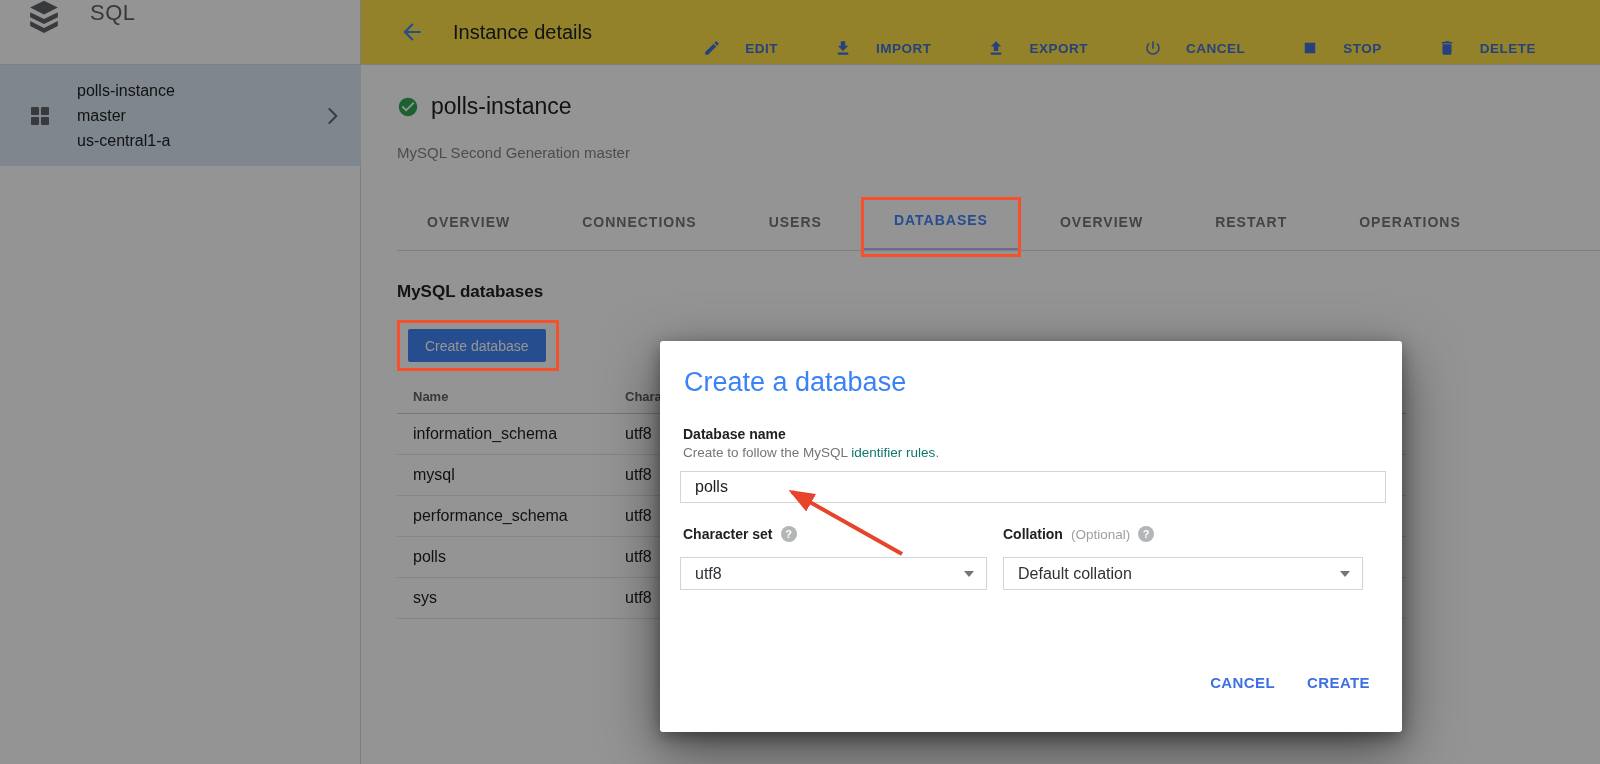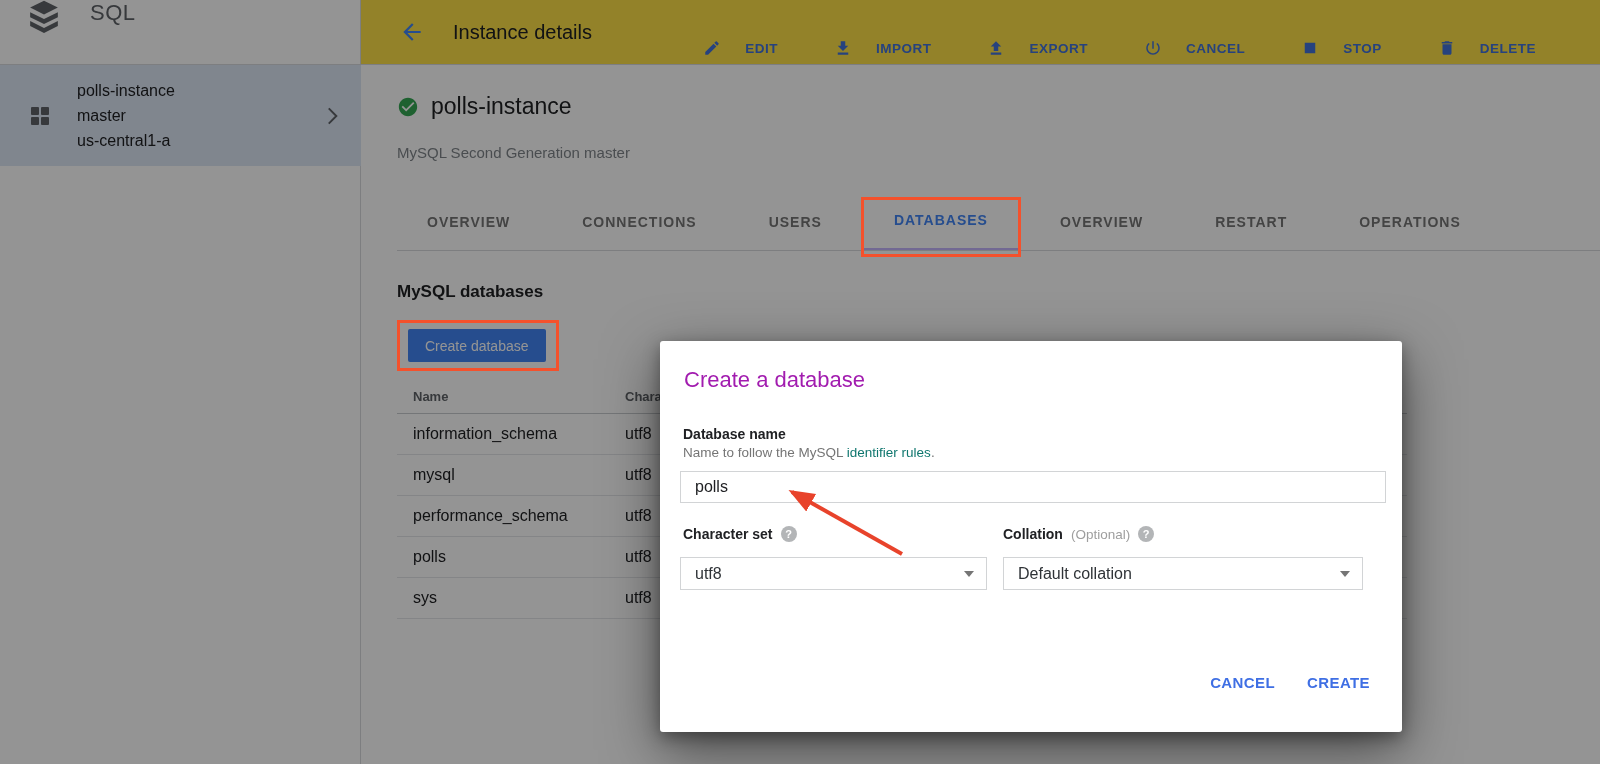--- a/index.html
+++ b/index.html
@@ -47,21 +47,21 @@
   .db-table th { text-align:left; font-size:13px; font-weight:700; color:#5f6368; padding:10px 16px 9px; border-bottom:1px solid #c9cccf; white-space:nowrap; }
   .db-table td { font-size:16px; color:#202124; padding:11px 16px; border-bottom:1px solid #e4e6e8; white-space:nowrap; }
   .col-name { width:212px; }
 
   
   .scrim { position:absolute; inset:0; background:rgba(0,0,0,0.42); z-index:10; }
 
   
   .dialog { position:absolute; left:660px; top:341px; width:742px; height:391px; background:#fff; border-radius:3px; z-index:20;
             box-shadow:0 18px 56px rgba(0,0,0,.5), 0 5px 16px rgba(0,0,0,.35); }
-  .dlg-title { position:absolute; left:24px; top:26px; font-size:22px; font-weight:400; color:#a21caf; }
+  .dlg-title { position:absolute; left:24px; top:26px; font-size:27px; font-weight:400; color:#3b82f6; }
   .dlg-name-label { position:absolute; left:23px; top:85px; font-size:14px; font-weight:700; color:#202124; }
   .dlg-helper { position:absolute; left:23px; top:104px; font-size:13.5px; color:#757575; }
   .dlg-helper a { color:#0f766e; text-decoration:none; cursor:pointer; }
   .dlg-input { position:absolute; left:20px; top:130px; width:706px; height:32px; border:1px solid #d2d4d6; background:#fff; display:flex; align-items:center; padding-left:14px; font-size:16px; color:#202124; cursor:text; }
   .dlg-field-label { position:absolute; top:185px; display:flex; align-items:center; gap:8px; font-size:14px; font-weight:700; color:#202124; }
   .lbl-charset { left:23px; }
   .lbl-collation { left:343px; }
   .optional { color:#9e9e9e; font-weight:400; font-size:13.5px; }
   .help-icon { width:16px; height:16px; border-radius:50%; background:#b3b5b7; color:#fff; font-size:11px; font-weight:700; display:inline-flex; align-items:center; justify-content:center; cursor:pointer; }
   .dropdown { position:absolute; top:216px; height:33px; border:1px solid #d2d4d6; background:#fff; display:flex; align-items:center; padding-left:14px; font-size:16px; color:#2f3337; cursor:pointer; }
@@ -217,21 +217,21 @@
     </table>
   </main>
 
   <div class="scrim"></div>
 
   <section class="dialog">
     <h1 class="dlg-title">Create a database</h1>
 
     <div class="dlg-name-label">Database name</div>
     <div class="dlg-helper">
-      <span>Name to follow the MySQL </span><a>identifier rules</a><span>.</span>
+      <span>Create to follow the MySQL </span><a>identifier rules</a><span>.</span>
     </div>
     <div class="dlg-input">
       <span>polls</span>
     </div>
 
     <div class="dlg-field-label lbl-charset">
       <span>Character set</span>
       <span class="help-icon">?</span>
     </div>
     <div class="dlg-field-label lbl-collation">

